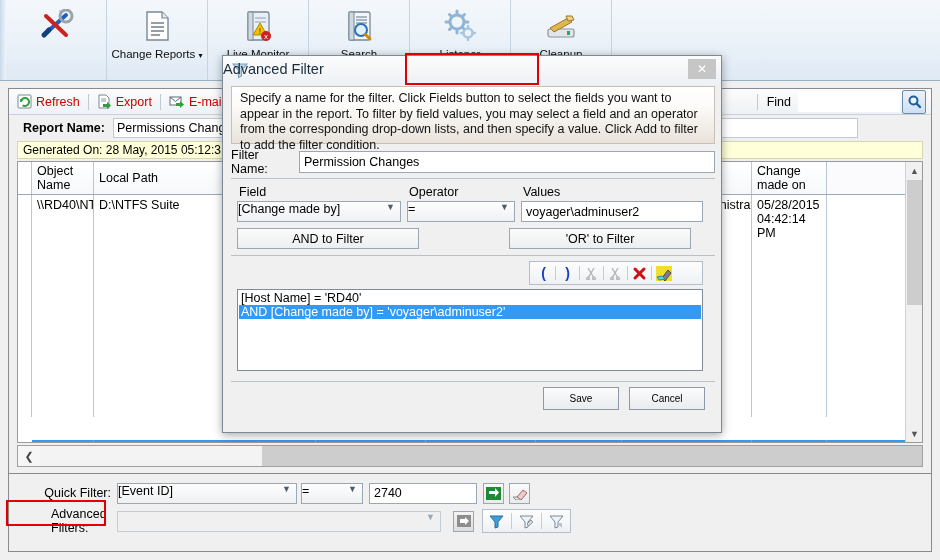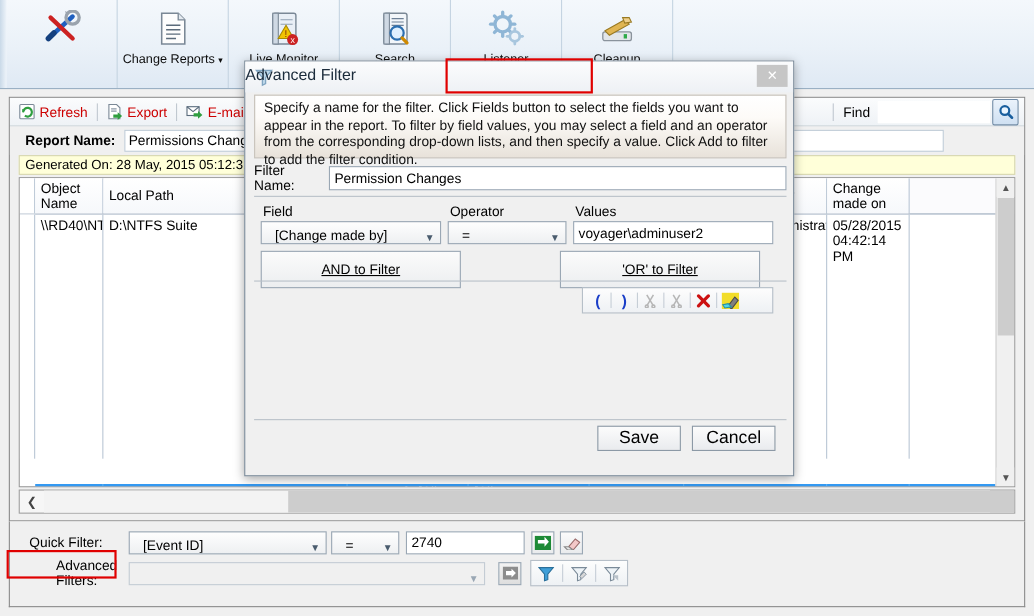--- a/index.html
+++ b/index.html
@@ -113,25 +113,25 @@
   .hsbtn{width:22px;height:20px;display:flex;align-items:center;justify-content:center;color:#444;font-size:11px;}
   #htrack{flex:1;height:20px;position:relative;background:#f3f3f3;}
   #hthumb{position:absolute;left:222px;top:0;width:660px;height:20px;background:#cdcdcd;}
 
   
   #filterBar{position:absolute;left:8px;top:474px;width:924px;height:78px;
     border:1px solid #8a8a8a;border-top:none;background:#f0f0f0;box-sizing:border-box;}
   .frow{display:flex;align-items:center;height:26px;}
   #qfRow{position:absolute;left:0;top:6px;width:100%;}
   #afRow{position:absolute;left:0;top:34px;width:100%;}
-  .flabel{font-size:12.5px;text-align:center;}
+  .flabel{font-size:12.5px;text-align:right;}
   .combo{
     height:21px;background:linear-gradient(to bottom,#fefefe,#eef0f2);
-    border:1px solid #9aa7b4;box-sizing:border-box;display:flex;align-items:flex-end;
-    padding:0 2px 0 12px;font-size:12.5px;
+    border:1px solid #9aa7b4;box-sizing:border-box;display:flex;align-items:flex-start;
+    padding:0 2px 0 0;font-size:12.5px;
   }
   .combo .cv{flex:1;overflow:hidden;white-space:nowrap;}
   .combo .arrow{width:15px;text-align:center;color:#4a5c6e;font-size:9px;}
   .txtbox{
     height:21px;background:#fff;border:1px solid #9aa7b4;box-sizing:border-box;
     display:flex;align-items:center;padding:0 4px;font-size:12.5px;
   }
   .sqbtn{
     width:21px;height:21px;border:1px solid #9aa7b4;box-sizing:border-box;
     background:linear-gradient(to bottom,#fbfbfb,#e9ebed);
@@ -185,23 +185,23 @@
   }
   #critBox{
     position:absolute;left:8px;top:94px;width:484px;height:256px;
     border-top:1px solid #b8c0c8;box-sizing:border-box;
   }
   .colHead{position:absolute;font-size:12.5px;top:6px;}
   #fieldCombo{position:absolute;left:6px;top:22px;width:164px;}
   #opCombo{position:absolute;left:176px;top:22px;width:108px;}
   #valBox{position:absolute;left:290px;top:22px;width:182px;}
   .wbtn{
-    height:34px;border:1px solid #9aa7b4;box-sizing:border-box;
+    height:21px;border:1px solid #9aa7b4;box-sizing:border-box;
     background:linear-gradient(to bottom,#fbfbfb,#eceef0);
-    display:flex;align-items:center;justify-content:center;font-size:12.5px;text-decoration:underline;
+    display:flex;align-items:center;justify-content:center;font-size:12.5px;
   }
   #andBtn{position:absolute;left:6px;top:49px;width:182px;}
   #orBtn{position:absolute;left:278px;top:49px;width:182px;}
   #hr1{position:absolute;left:0;top:76px;width:484px;height:1px;background:#b8c0c8;}
   #parenBar{
     position:absolute;left:298px;top:82px;width:174px;height:24px;
     border:1px solid #b6bfc8;background:linear-gradient(to bottom,#fdfdfd,#eef1f4);
     box-sizing:border-box;display:flex;align-items:center;padding:0 2px;
   }
   .pbtn{width:23px;height:20px;display:flex;align-items:center;justify-content:center;}
@@ -212,21 +212,21 @@
     font-size:12.5px;
   }
   .cond{height:14px;line-height:14px;padding-left:2px;white-space:nowrap;}
   .cond.sel{background:#3399f2;color:#fff;}
   #hr2{position:absolute;left:0;top:202px;width:484px;height:1px;background:#b8c0c8;}
   #dlgBtns{position:absolute;left:0;top:208px;width:484px;height:26px;display:flex;
            justify-content:flex-end;gap:10px;padding-right:10px;box-sizing:border-box;}
   .dbtn{
     width:76px;height:23px;border:1px solid #8c99a6;box-sizing:border-box;
     background:linear-gradient(to bottom,#fcfcfc,#e9ebee);
-    display:flex;align-items:center;justify-content:center;font-size:16px;
+    display:flex;align-items:center;justify-content:center;font-size:10px;
   }
 </style>
 </head>
 <body>
 
 <div id="ribbon">
   <div class="edge"></div>
 
   <div class="ribbon-btn">
     <div class="ico">
@@ -577,20 +577,24 @@
         <div class="psep"></div>
         <div class="pbtn">
           <svg width="16" height="15" viewBox="0 0 16 15">
             <rect x="0" y="0" width="16" height="15" fill="#f2dd2a"></rect>
             <path d="M6 12 l6 -8 l3 3 l-6 8 z" fill="#7f7f7f" stroke="#4a4a4a" stroke-width="1"></path>
             <path d="M1 11 l5 -1 l3 3 l-6 1 z" fill="#4dd6e8" stroke="#2a8fa0" stroke-width="1"></path>
           </svg>
         </div>
       </div>
 
+      <div id="condList">
+        <div class="cond">[Host Name] = 'RD40'</div>
+        <div class="cond sel">AND [Change made by] = 'voyager\adminuser2'</div>
+      </div>
 
       <div id="hr2"></div>
 
       <div id="dlgBtns">
         <div class="dbtn">Save</div>
         <div class="dbtn">Cancel</div>
       </div>
     </div>
   </div>
 </div>

